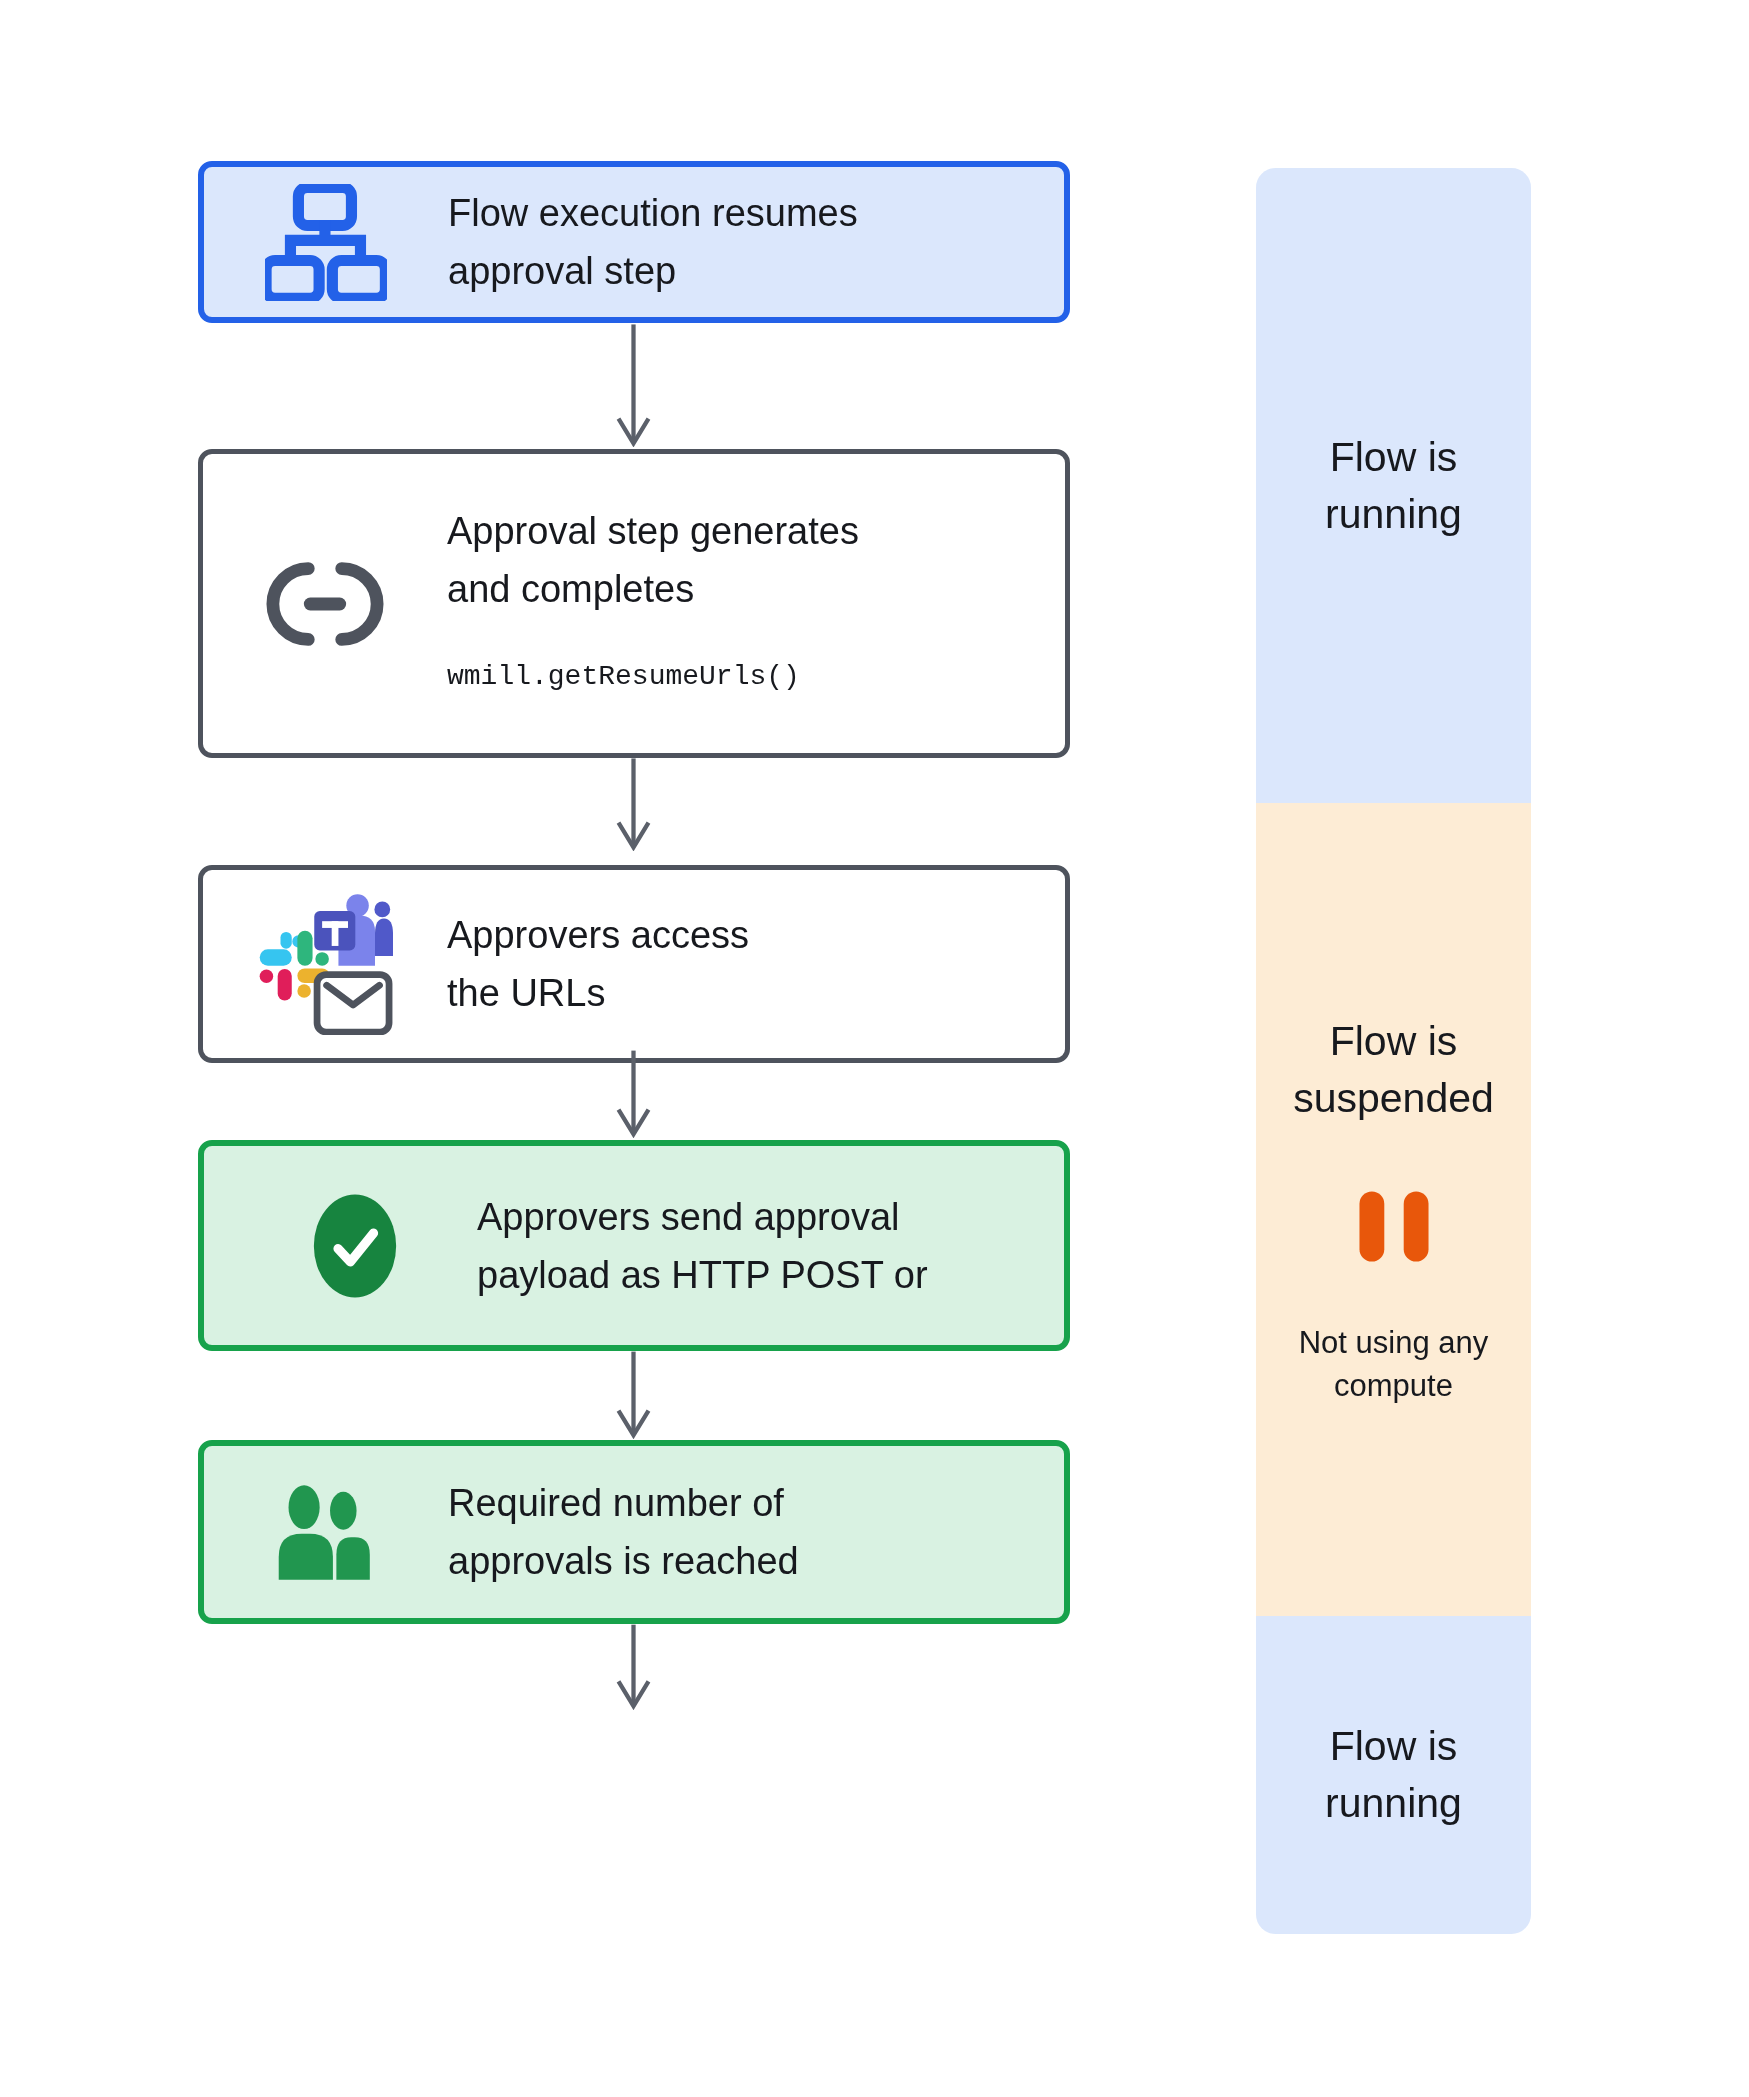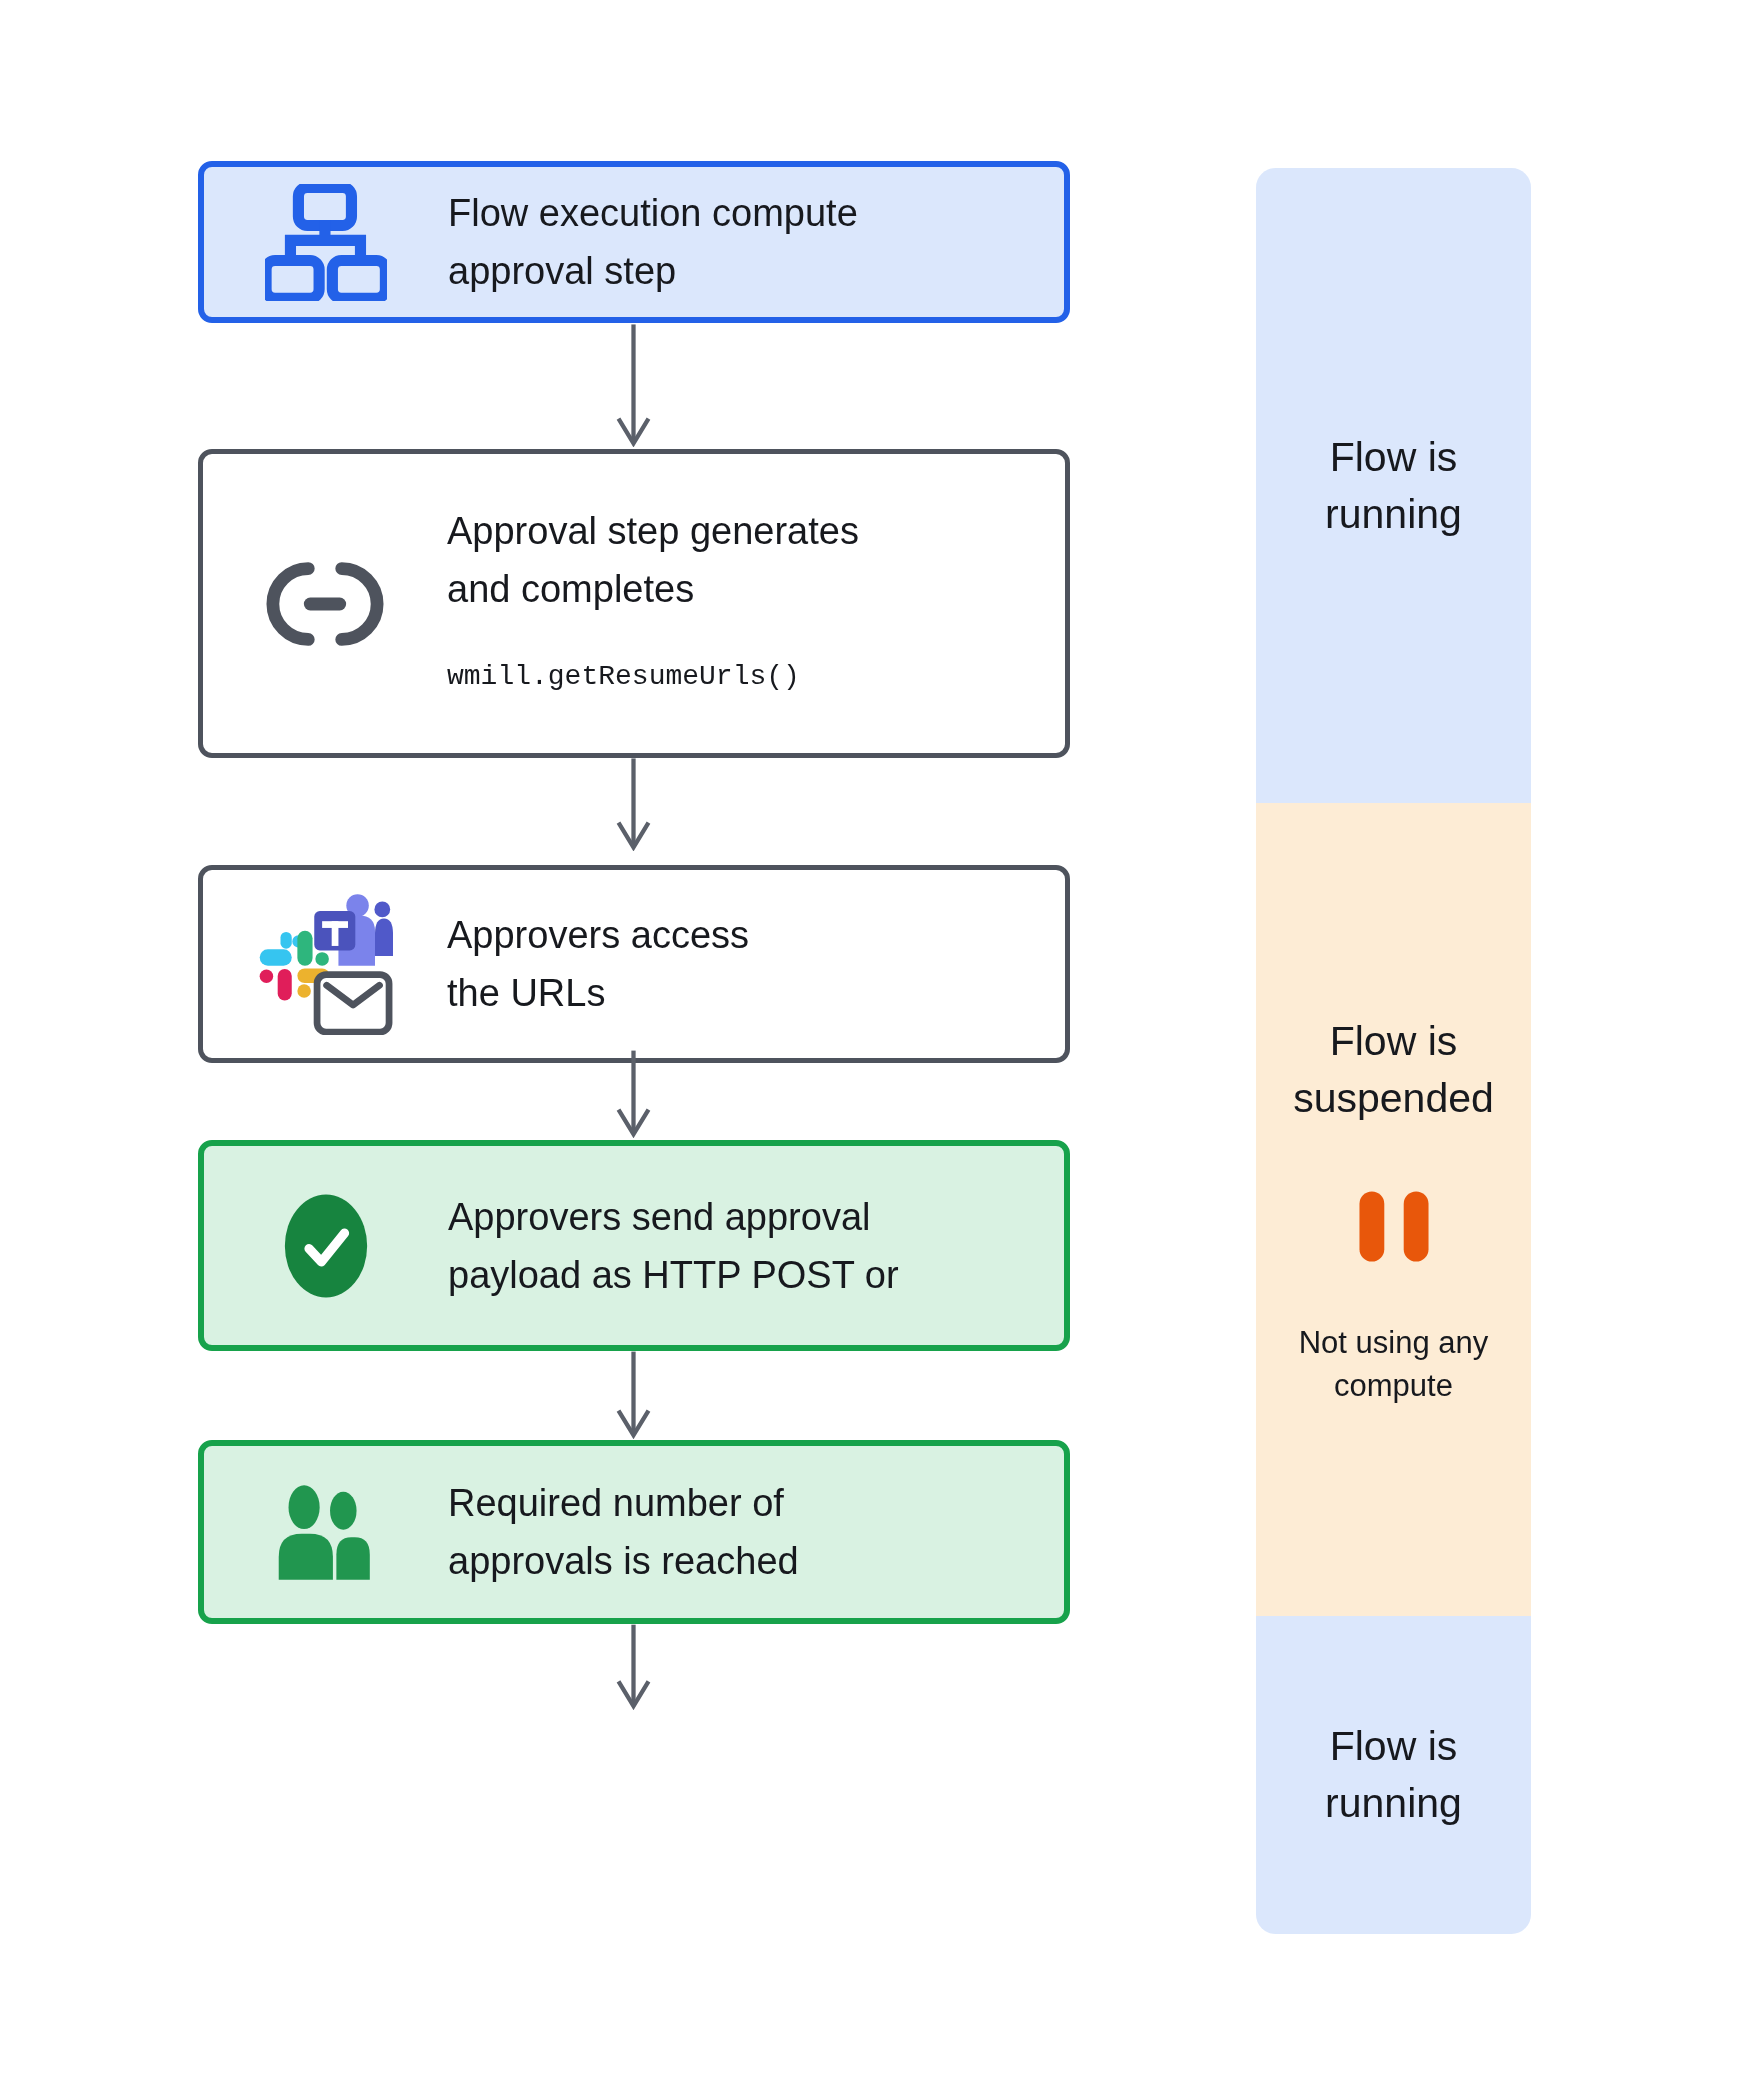--- a/index.html
+++ b/index.html
@@ -7,21 +7,21 @@
   .canvas{position:absolute;inset:0;background:#ffffff;overflow:hidden;}
 
   
   .step{position:absolute;left:198px;width:872px;border-radius:14px;display:flex;align-items:center;box-sizing:border-box;}
   .step-blue{border:6.5px solid #2361e8;background:#dbe7fc;}
   .step-white{border:5.4px solid #4e535d;background:#ffffff;}
   .step-green{border:6.5px solid #17a24b;background:#d9f2e2;}
   .step1{top:161px;height:162px;}
   .step2{top:449px;height:309px;}
   .step3{top:853px;height:198px;margin-top:12px;}
-  .step4{top:1140px;height:211px;}
+  .step4{top:1140px;height:211px;padding-left:29px;}
   .step5{top:1440px;height:184px;}
   .step6{top:1711px;height:238px;}
   .icon-cell{flex:0 0 244px;display:flex;align-items:center;justify-content:center;}
   .text-cell{flex:1;font-size:38px;line-height:58px;padding-right:21.7px;}
   .line{display:block;}
   .codeline{font-family:Liberation Mono, monospace;font-size:28px;}
   .code-block{margin-top:30px;}
 
   
   .arrow{position:absolute;left:611px;}
@@ -47,21 +47,21 @@
   <div class="step step-blue step1">
     <div class="icon-cell">
       <svg width="122" height="117" viewBox="0 0 230 216" fill="none" stroke="#2361e8" stroke-width="21">
         <rect x="63" y="4" width="100" height="72" rx="17"></rect>
         <path d="M113 76 V104 M48 104 H180 M48 104 V141 M180 104 V141" stroke-linecap="square"></path>
         <rect x="2" y="142" width="100" height="71" rx="17"></rect>
         <rect x="127" y="142" width="100" height="71" rx="17"></rect>
       </svg>
     </div>
     <div class="text-cell">
-      <span class="line">Flow execution compute</span>
+      <span class="line">Flow execution resumes</span>
       <span class="line">approval step</span>
     </div>
   </div>
 
   <svg class="arrow" style="top:324px" width="45" height="123" viewBox="0 0 84 228" fill="none" stroke="#5b606a" stroke-width="8">
     <line x1="42" y1="0" x2="42" y2="216"></line>
       <polyline points="14 176, 42 222, 70 176"></polyline>
   </svg>
 
   <div class="step step-white step2">

